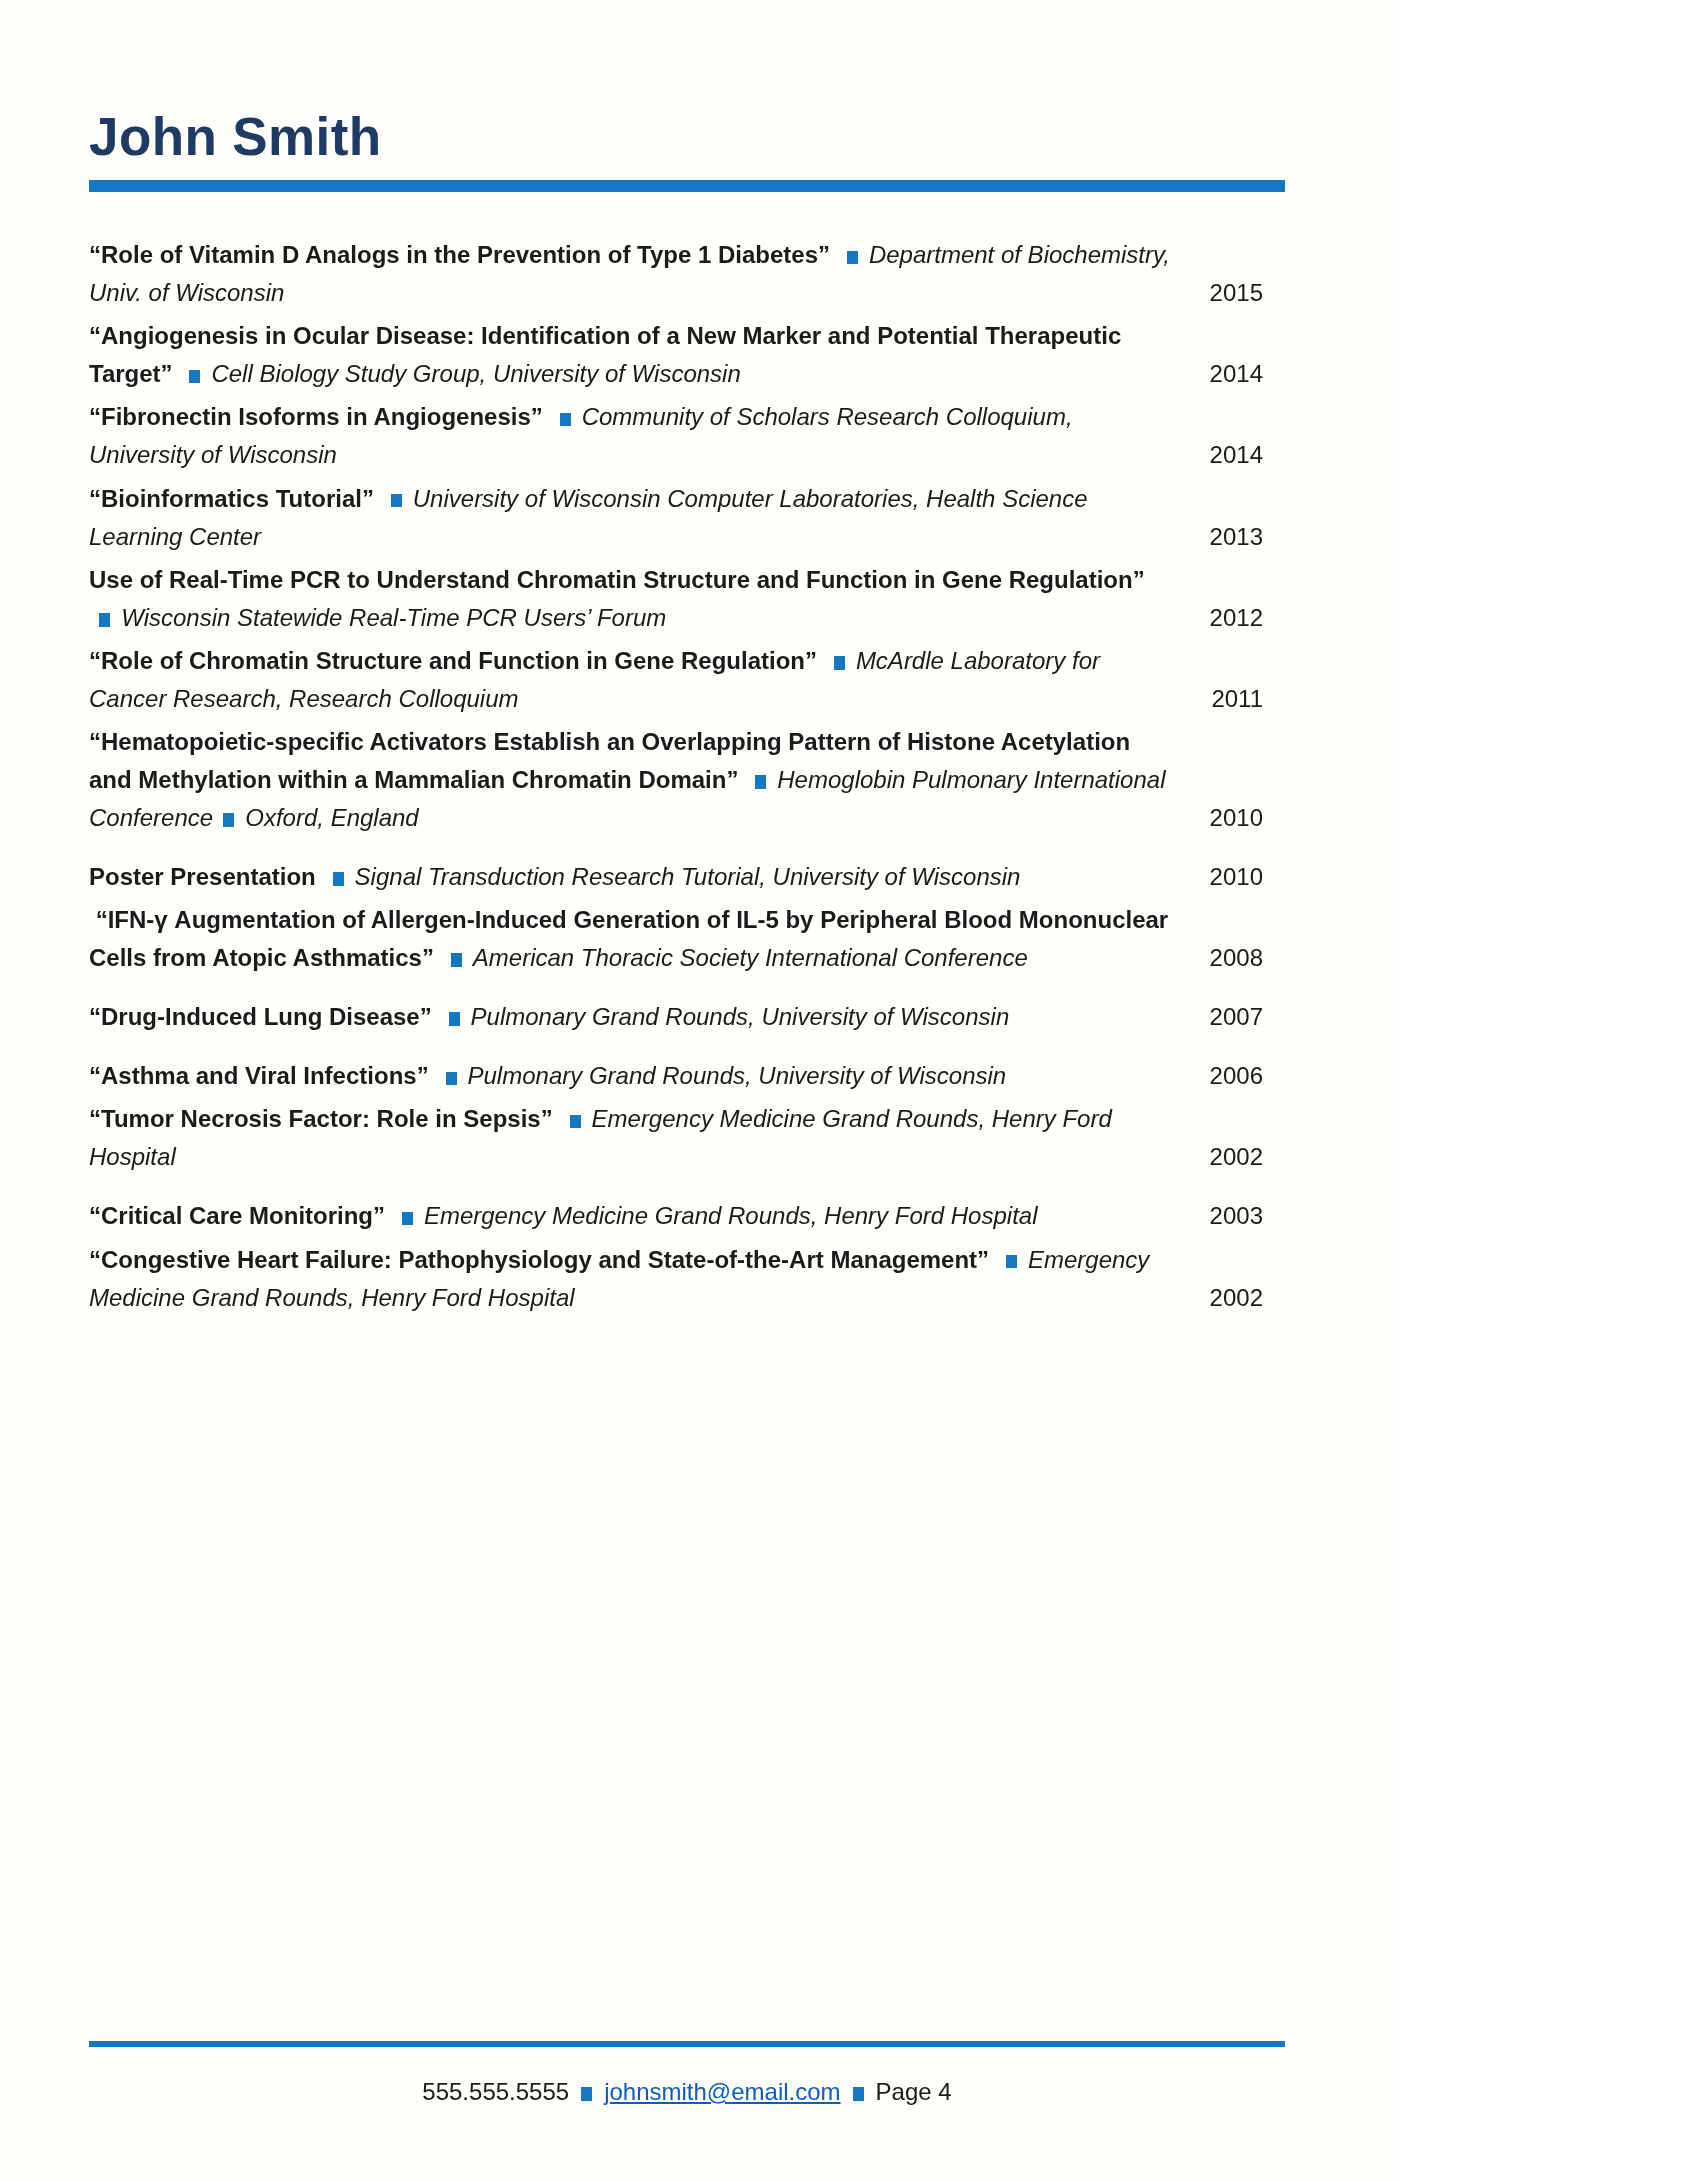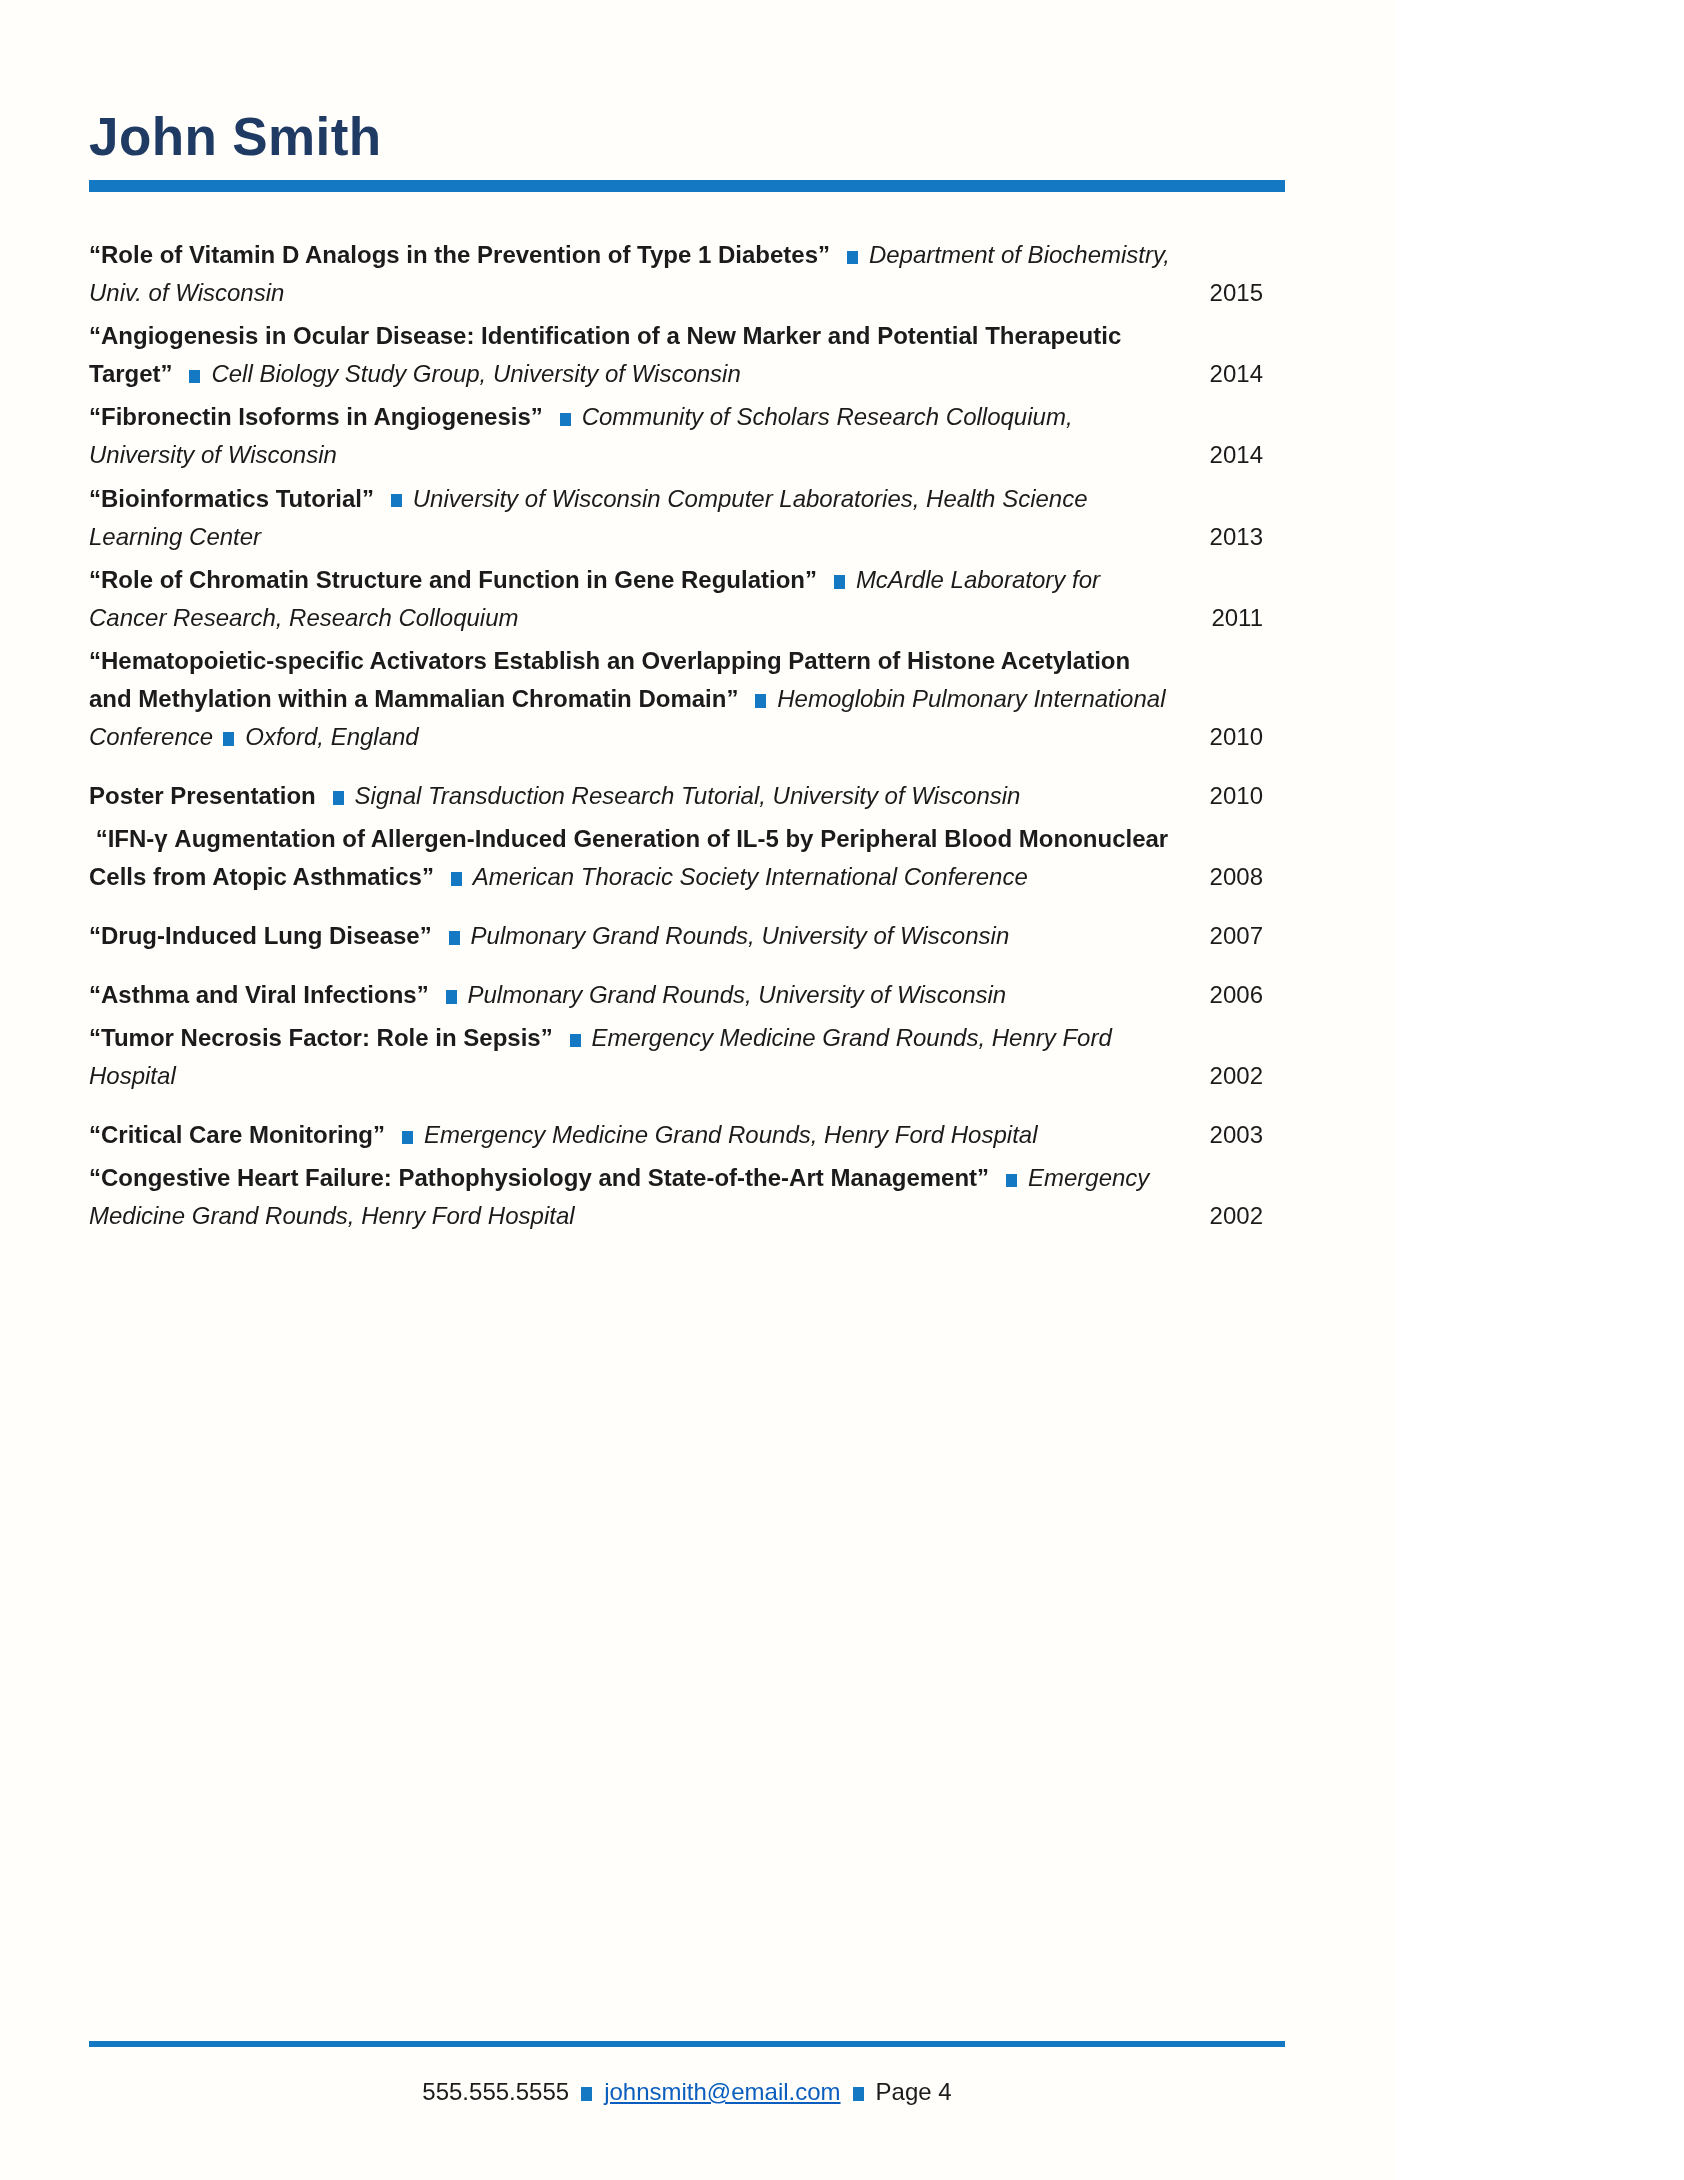--- a/index.html
+++ b/index.html
@@ -116,20 +116,26 @@
       <div class="year">2014</div>
     </div>
 
     <div class="item">
       <div class="item-text">
         <span class="title">“Bioinformatics Tutorial”</span>
       <span class="sq"></span><span class="venue">University of Wisconsin Computer Laboratories, Health Science Learning Center</span></div>
       <div class="year">2013</div>
     </div>
 
+    <div class="item">
+      <div class="item-text">
+        <span class="title">Use of Real-Time PCR to Understand Chromatin Structure and Function in Gene Regulation”</span>
+      <span class="sq"></span><span class="venue">Wisconsin Statewide Real-Time PCR Users’ Forum</span></div>
+      <div class="year">2012</div>
+    </div>
 
     <div class="item">
       <div class="item-text">
         <span class="title">“Role of Chromatin Structure and Function in Gene Regulation”</span>
       <span class="sq"></span><span class="venue">McArdle Laboratory for Cancer Research, Research Colloquium</span></div>
       <div class="year">2011</div>
     </div>
 
     <div class="item">
       <div class="item-text">

